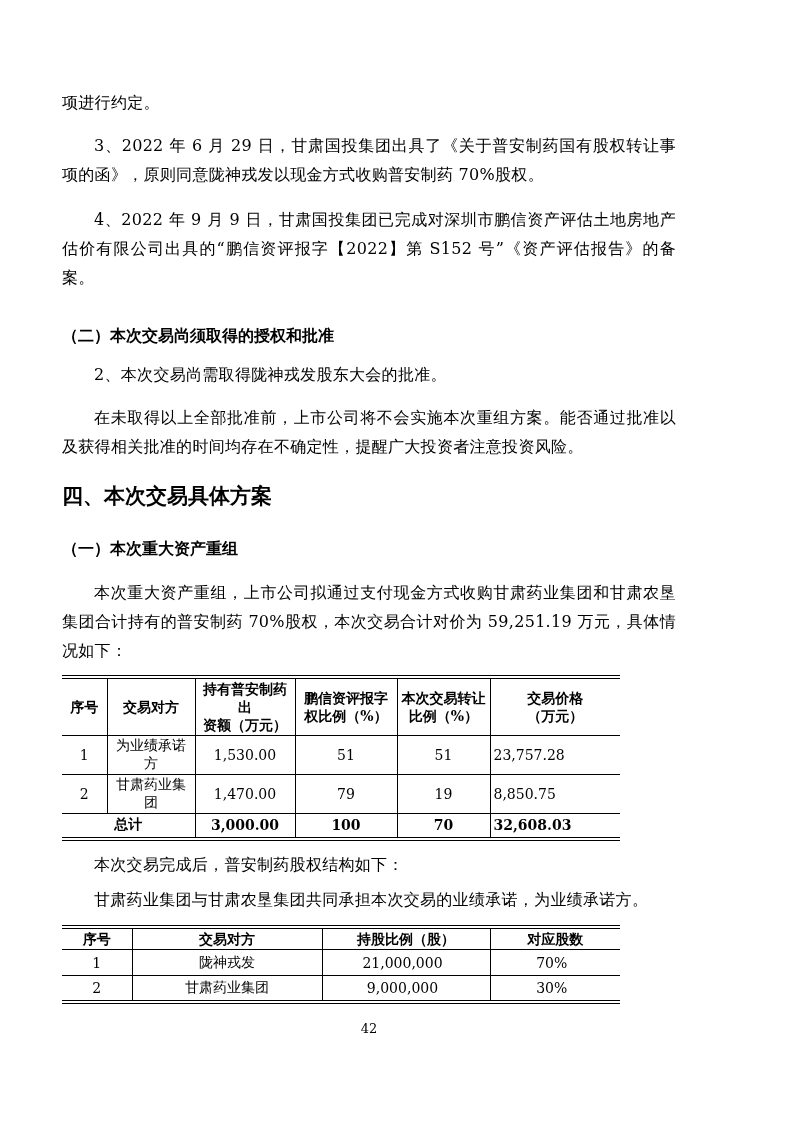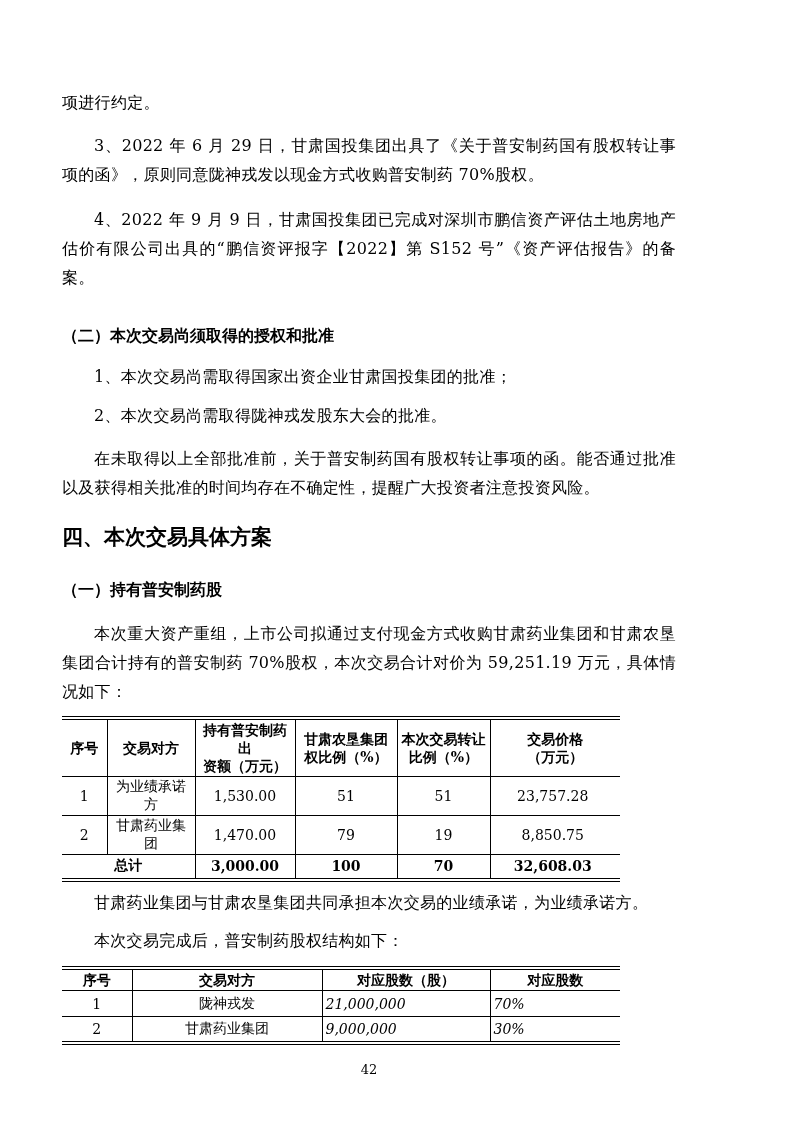--- a/index.html
+++ b/index.html
@@ -46,27 +46,27 @@
     text-align: center;
     vertical-align: middle;
     padding: 1px 3px;
   }
   .doc-table th:first-child, .doc-table td:first-child { border-left: none; }
   .doc-table th:last-child,  .doc-table td:last-child  { border-right: none; }
   .doc-table th { font-weight: bold; white-space: pre-line; line-height: 18px; }
 
   .t1 thead tr { height: 52px; }
   .t1 tbody tr { height: 25px; }
-  .t1 tbody td:nth-child(6) { text-align: center; padding-right: 8px; }
+  .t1 tbody td:nth-child(6) { text-align: left; padding-right: 8px; }
   .t1 tr.total-row td { font-weight: bold; }
-  .t1 tr.total-row td:nth-child(5) { text-align: center; padding-right: 8px; }
+  .t1 tr.total-row td:nth-child(5) { text-align: left; padding-right: 8px; }
 
   .t2 thead tr { height: 23px; }
   .t2 tbody tr { height: 26px; }
-  .t2 tbody td:nth-child(3), .t2 tbody td:nth-child(4) { text-align: left; padding-right: 10px; font-style: italic; }
+  .t2 tbody td:nth-child(3), .t2 tbody td:nth-child(4) { text-align: center; padding-right: 10px; }
 
   .page-number {
     margin-top: 15px;
     text-align: center;
     font-size: 13px;
     line-height: 20px;
   }
 </style>
 </head>
 <body>
@@ -74,48 +74,47 @@
 <div class="page">
 
   <p class="body-text">项进行约定。</p>
 
   <p class="body-text indent" style="margin-top:14px">3、2022 年 6 月 29 日，甘肃国投集团出具了《关于普安制药国有股权转让事项的函》，原则同意陇神戎发以现金方式收购普安制药 70%股权。</p>
 
   <p class="body-text indent" style="margin-top:16px">4、2022 年 9 月 9 日，甘肃国投集团已完成对深圳市鹏信资产评估土地房地产估价有限公司出具的“鹏信资评报字【2022】第 S152 号”《资产评估报告》的备案。</p>
 
   <h3 class="sub-heading" style="margin-top:30px">（二）本次交易尚须取得的授权和批准</h3>
 
-  <p class="body-text indent" style="margin-top:12px">1、本次交易尚需取得国家出资企业甘肃国投集团的批准；</p>
 
   <p class="body-text indent" style="margin-top:10px">2、本次交易尚需取得陇神戎发股东大会的批准。</p>
 
-  <p class="body-text indent" style="margin-top:14px">在未取得以上全部批准前，关于普安制药国有股权转让事项的函。能否通过批准以及获得相关批准的时间均存在不确定性，提醒广大投资者注意投资风险。</p>
+  <p class="body-text indent" style="margin-top:14px">在未取得以上全部批准前，上市公司将不会实施本次重组方案。能否通过批准以及获得相关批准的时间均存在不确定性，提醒广大投资者注意投资风险。</p>
 
   <h2 class="main-heading" style="margin-top:20px">四、本次交易具体方案</h2>
 
-  <h3 class="sub-heading" style="margin-top:24px">（一）持有普安制药股</h3>
+  <h3 class="sub-heading" style="margin-top:24px">（一）本次重大资产重组</h3>
 
   <p class="body-text indent" style="margin-top:15px">本次重大资产重组，上市公司拟通过支付现金方式收购甘肃药业集团和甘肃农垦集团合计持有的普安制药 70%股权，本次交易合计对价为 59,251.19 万元，具体情况如下：</p>
 
   <table class="doc-table t1" style="margin-top:10px">
     <colgroup>
       <col style="width:45px">
         <col style="width:88px">
         <col style="width:100px">
       <col style="width:102px">
         <col style="width:93px">
         <col style="width:130px">
     </colgroup>
     <thead>
       <tr>
         <th>序号</th>
         <th>交易对方</th>
         <th>持有普安制药出
 资额（万元）</th>
-        <th>甘肃农垦集团
+        <th>鹏信资评报字
 权比例（%）</th>
         <th>本次交易转让
 比例（%）</th>
         <th>交易价格
 （万元）</th>
       </tr>
     </thead>
     <tbody>
       <tr>
         <td>1</td>
@@ -136,36 +135,36 @@
       <tr class="total-row">
         <td colspan="2">总计</td>
         <td>3,000.00</td>
         <td>100</td>
         <td>70</td>
         <td>32,608.03</td>
       </tr>
     </tbody>
   </table>
 
+  <p class="body-text indent" style="margin-top:9px">本次交易完成后，普安制药股权结构如下：</p>
+
   <p class="body-text indent" style="margin-top:6px">甘肃药业集团与甘肃农垦集团共同承担本次交易的业绩承诺，为业绩承诺方。</p>
-
-  <p class="body-text indent" style="margin-top:9px">本次交易完成后，普安制药股权结构如下：</p>
 
   <table class="doc-table t2" style="margin-top:11px">
     <colgroup>
       <col style="width:70px">
         <col style="width:190px">
         <col style="width:168px">
         <col style="width:130px">
     </colgroup>
     <thead>
       <tr>
         <th>序号</th>
         <th>交易对方</th>
-        <th>对应股数（股）</th>
+        <th>持股比例（股）</th>
         <th>对应股数</th>
       </tr>
     </thead>
     <tbody>
       <tr>
         <td>1</td>
         <td>陇神戎发</td>
         <td>21,000,000</td>
         <td>70%</td>
       </tr>

